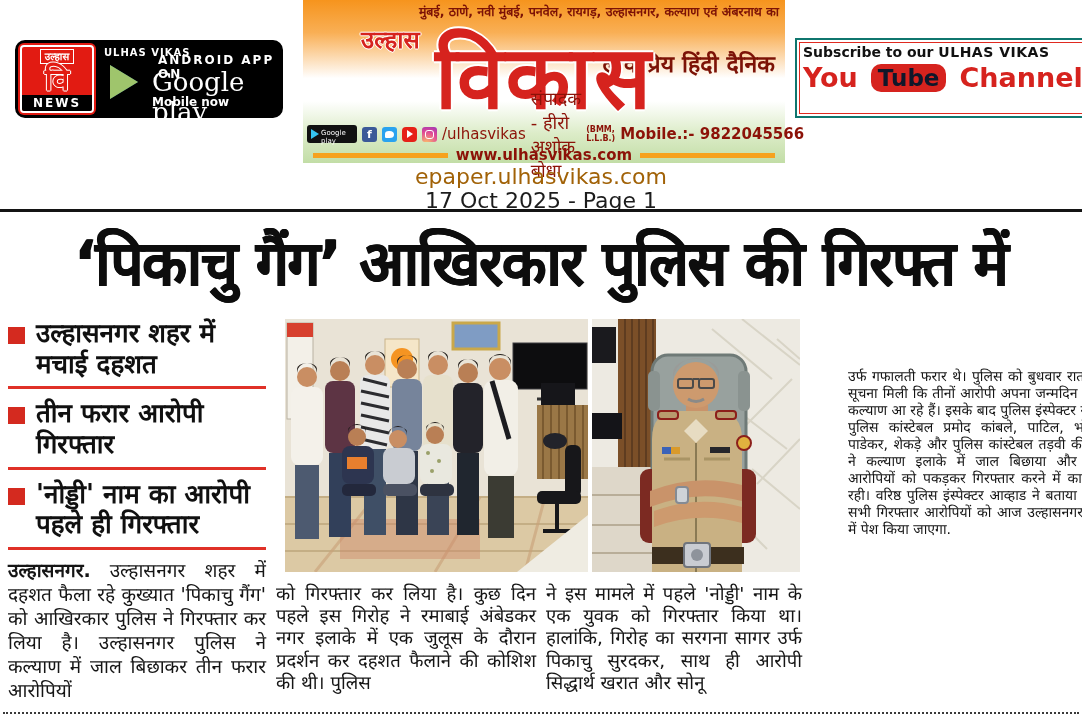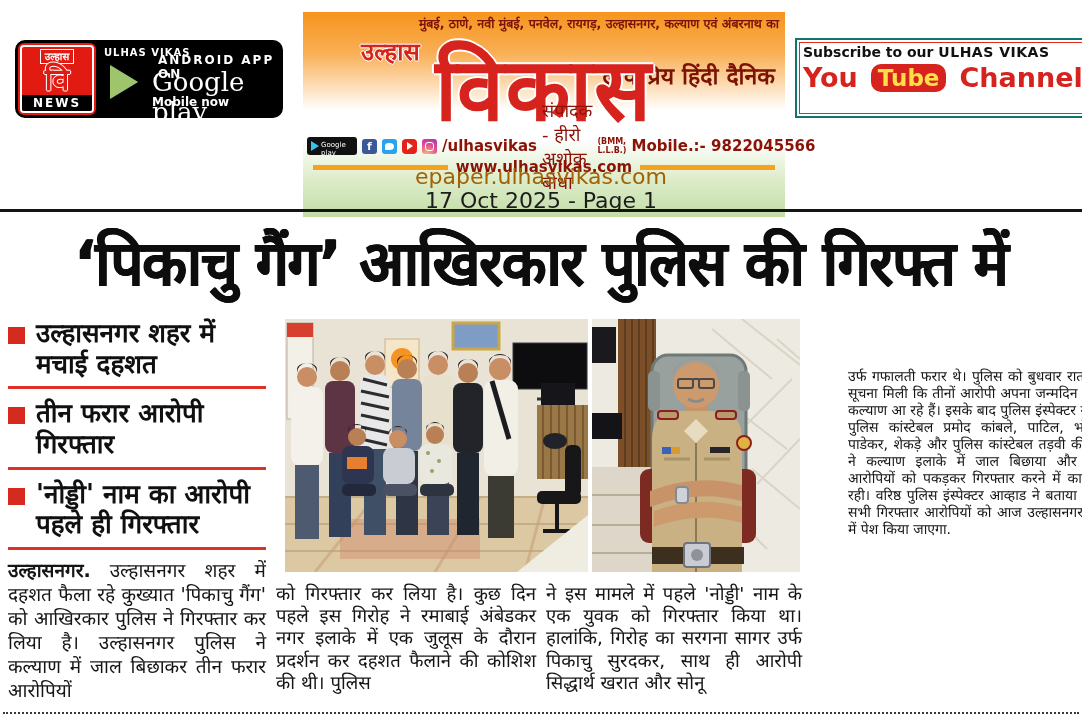--- a/index.html
+++ b/index.html
@@ -29,26 +29,26 @@
             font-family:"DejaVu Serif","Liberation Serif",serif;}
   .bl-install{position:absolute;left:56px;top:52px;font-size:12px;font-weight:900;color:#fff;}
 
   .badge-right{position:absolute;left:795px;top:38px;width:282px;height:80px;display:flex;align-items:stretch;}
   .br-box{flex:1;border:2px solid #0f766e;box-shadow:inset 0 0 0 2px #fff,inset 0 0 0 3px #e02a20;
           background:#fff;padding:4px 6px;box-sizing:border-box;}
   .br-line1{font-size:14px;font-weight:700;color:#111;white-space:nowrap;}
   .br-line1 b{font-weight:900;letter-spacing:.5px;}
   .br-line2{display:flex;align-items:center;gap:13px;margin-top:2px;}
   .yt-you,.yt-channel{color:#d6231e;font-weight:900;font-size:27px;}
-  .yt-tube{background:#d6231e;color:#fde047;font-weight:900;font-size:23px;border-radius:10px;padding:1px 7px;}
+  .yt-tube{background:#d6231e;color:#0f172a;font-weight:900;font-size:23px;border-radius:10px;padding:1px 7px;}
   .badge-right .news-logo{width:68px;margin-left:3px;}
   .badge-right .nl-letter{font-size:34px;line-height:36px;}
 
   
-  .masthead-center{position:absolute;left:303px;top:12px;width:482px;height:205px;
+  .masthead-center{position:absolute;left:303px;top:0;width:482px;height:163px;
       background:linear-gradient(180deg,#f6941d 0%,#f9af55 20%,#ffffff 48%,#ffffff 62%,#dcecc8 82%,#c2dda6 100%);}
   .mc-coverage{position:absolute;right:6px;top:3px;font-size:12.5px;font-weight:800;color:#7c1206;white-space:nowrap;}
   .mc-tagline{position:absolute;right:10px;top:19px;font-size:23px;font-weight:900;color:#7c1206;margin-top:28px;}
   .mc-logo-small{position:absolute;left:58px;top:22px;font-size:24px;font-weight:900;color:#d6231e;
       text-shadow:-1px 0 #fff,1px 0 #fff,0 -1px #fff,0 1px #fff;}
   .mc-logo-big{position:absolute;left:0;top:34px;width:100%;text-align:center;font-size:84px;line-height:84px;
       font-weight:900;color:#d6231e;letter-spacing:2px;transform:scaleY(1.04);transform-origin:top;
       text-shadow:-2px 0 #fff,2px 0 #fff,0 -2px #fff,0 2px #fff;}
   .mc-info{position:absolute;left:4px;right:4px;top:124px;height:20px;display:flex;align-items:center;gap:5px;}
   .mini-play{width:50px;height:18px;background:#111;border-radius:3px;position:relative;flex:none;}
@@ -57,21 +57,21 @@
   .mini-play span{position:absolute;left:14px;top:4px;font-size:7px;color:#fff;}
   .soc{width:15px;height:15px;border-radius:3px;flex:none;display:flex;align-items:center;justify-content:center;
        color:#fff;font-size:11px;font-weight:900;line-height:1;}
   .soc-fb{background:#3b5998;}
   .soc-tw{background:#2aa3ef;}
   .soc-tw i{width:9px;height:7px;background:#fff;border-radius:60% 70% 70% 20%;display:block;}
   .soc-yt{background:#e62117;border-radius:4px;}
   .soc-yt i{width:0;height:0;border-top:4px solid transparent;border-bottom:4px solid transparent;border-left:6px solid #fff;display:block;}
   .soc-ig{background:radial-gradient(circle at 30% 110%,#fdc468,#df4996 60%,#9b36b7);position:relative;}
   .soc-ig i{width:7px;height:7px;border:1.5px solid #fff;border-radius:3px;display:block;}
-  .mc-handle{font-size:15px;font-weight:700;color:#8c1208;}
+  .mc-handle{font-size:15px;font-weight:400;color:#8c1208;}
   .mc-editor{font-size:18px;font-weight:400;color:#8c1208;}
   .mc-deg{font-size:8px;font-weight:700;color:#8c1208;}
   .mc-mobile{margin-left:auto;font-size:15px;font-weight:900;color:#8c1208;white-space:nowrap;}
   .mc-webline{position:absolute;left:10px;right:10px;top:146px;display:flex;align-items:center;gap:8px;}
   .mc-webline .bar{flex:1;height:5px;background:#f6a21e;}
   .mc-website{font-size:15px;font-weight:900;color:#8c1208;white-space:nowrap;}
 
   
   .epaper-url{position:absolute;left:0;width:100%;top:164px;text-align:center;font-size:22px;color:#a16207;}
   .epaper-date{position:absolute;left:0;width:100%;top:188px;text-align:center;font-size:22px;color:#1c1c1c;}

